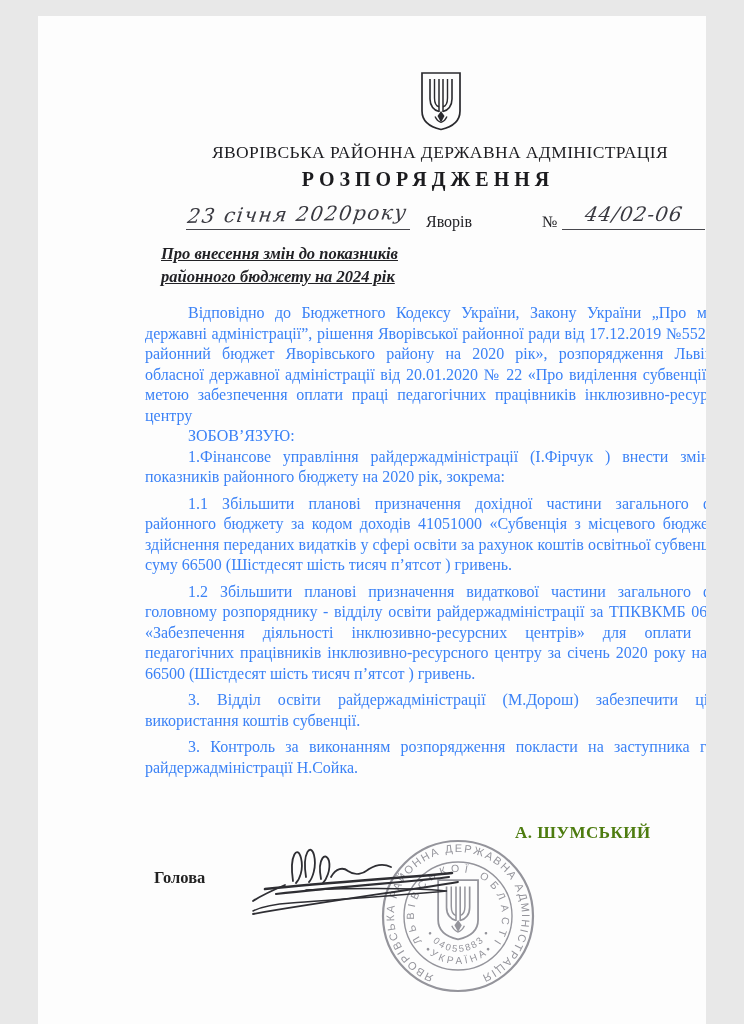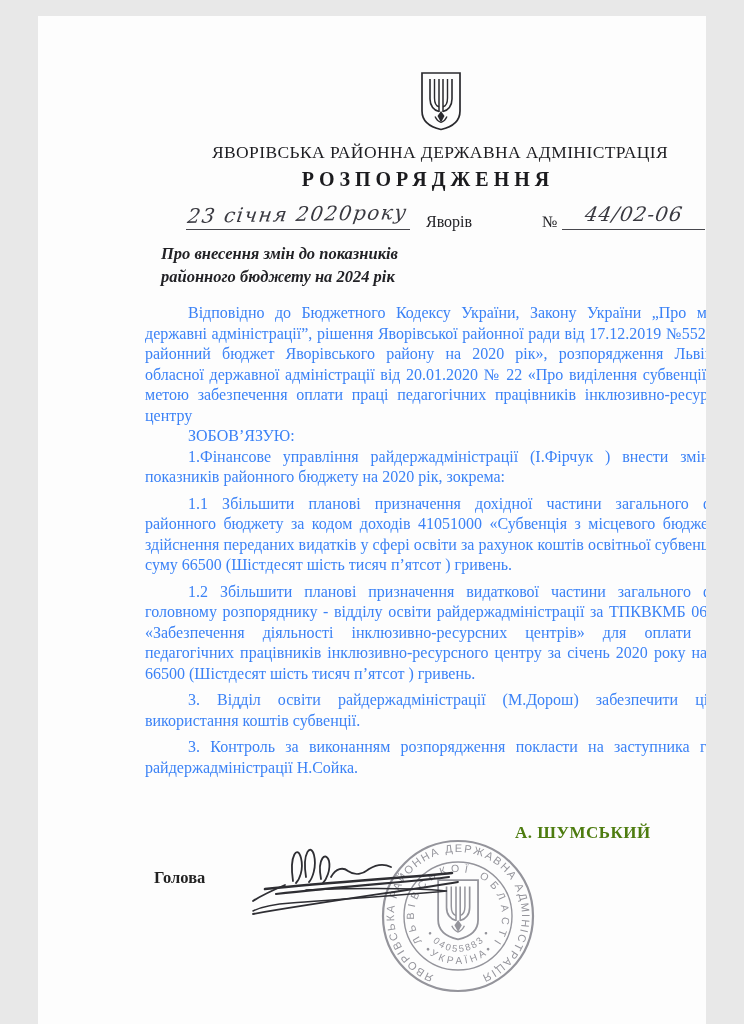--- a/index.html
+++ b/index.html
@@ -13,21 +13,21 @@
        font-size:20px;letter-spacing:5px;white-space:nowrap;color:#1b1b1e;}
   .hand{font-family:"DejaVu Serif",serif;font-style:italic;color:#3a3a41;}
   .date-hand{left:148px;top:186px;width:224px;height:27px;border-bottom:1.6px solid #47474d;
        text-align:center;}
   .date-hand span{display:inline-block;font-size:20px;letter-spacing:1.5px;transform:skewX(-9deg) rotate(-1deg);white-space:nowrap;}
   .place{left:388px;top:197px;font-size:16px;}
   .numsign{left:504px;top:197px;font-size:16px;}
   .num-hand{left:524px;top:186px;width:143px;height:27px;border-bottom:1.6px solid #47474d;text-align:center;}
   .num-hand span{display:inline-block;font-size:20px;letter-spacing:1px;transform:skewX(-9deg);white-space:nowrap;}
   .subject{left:123px;top:226px;width:300px;font-weight:bold;font-style:italic;
-       font-size:16.5px;line-height:23px;color:#222226;}
+       font-size:16.5px;line-height:23px;color:#222226;text-decoration:underline;}
   .bodytext{left:107px;top:287px;width:601px;font-size:16px;line-height:20.5px;
        text-align:justify;color:#3b82f6;}
   .bodytext p{margin:0;text-indent:43px;}
   .bodytext p.mt{margin-top:6px;}
   .oblige{font-weight:normal;}
   .sig-title{left:116px;top:852px;font-size:16.5px;font-weight:bold;color:#222;}
   .sig-name{left:477px;top:807px;font-size:17px;font-weight:bold;letter-spacing:.5px;color:#4d7c0f;z-index:5;}
   .stamp{left:342px;top:822px;z-index:2;color:#86868e;opacity:.88;}
   .stamp text{font-family:"Liberation Sans",sans-serif;fill:#86868e;}
   .signature{left:213px;top:824px;z-index:4;color:#2e2e33;}

